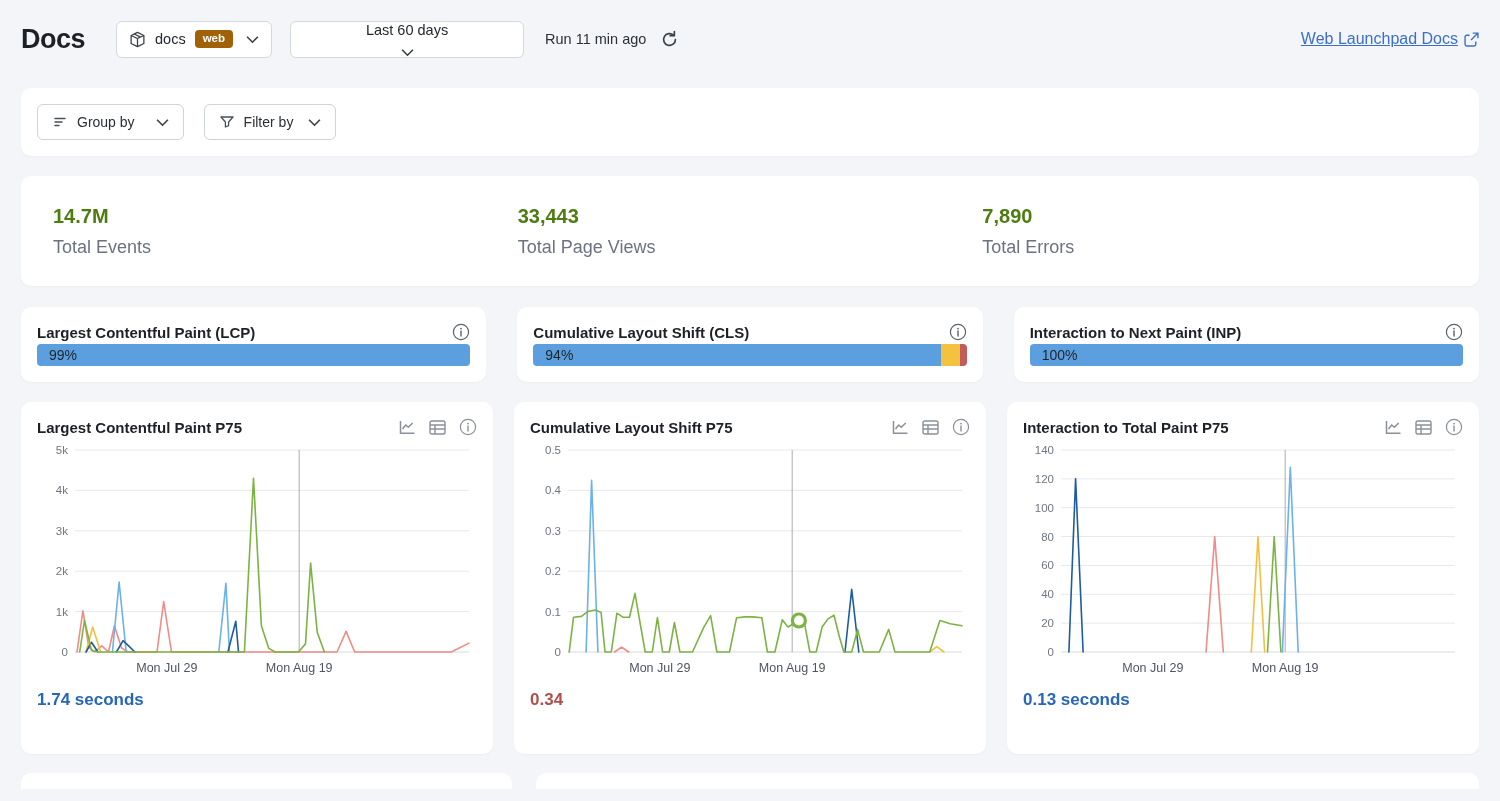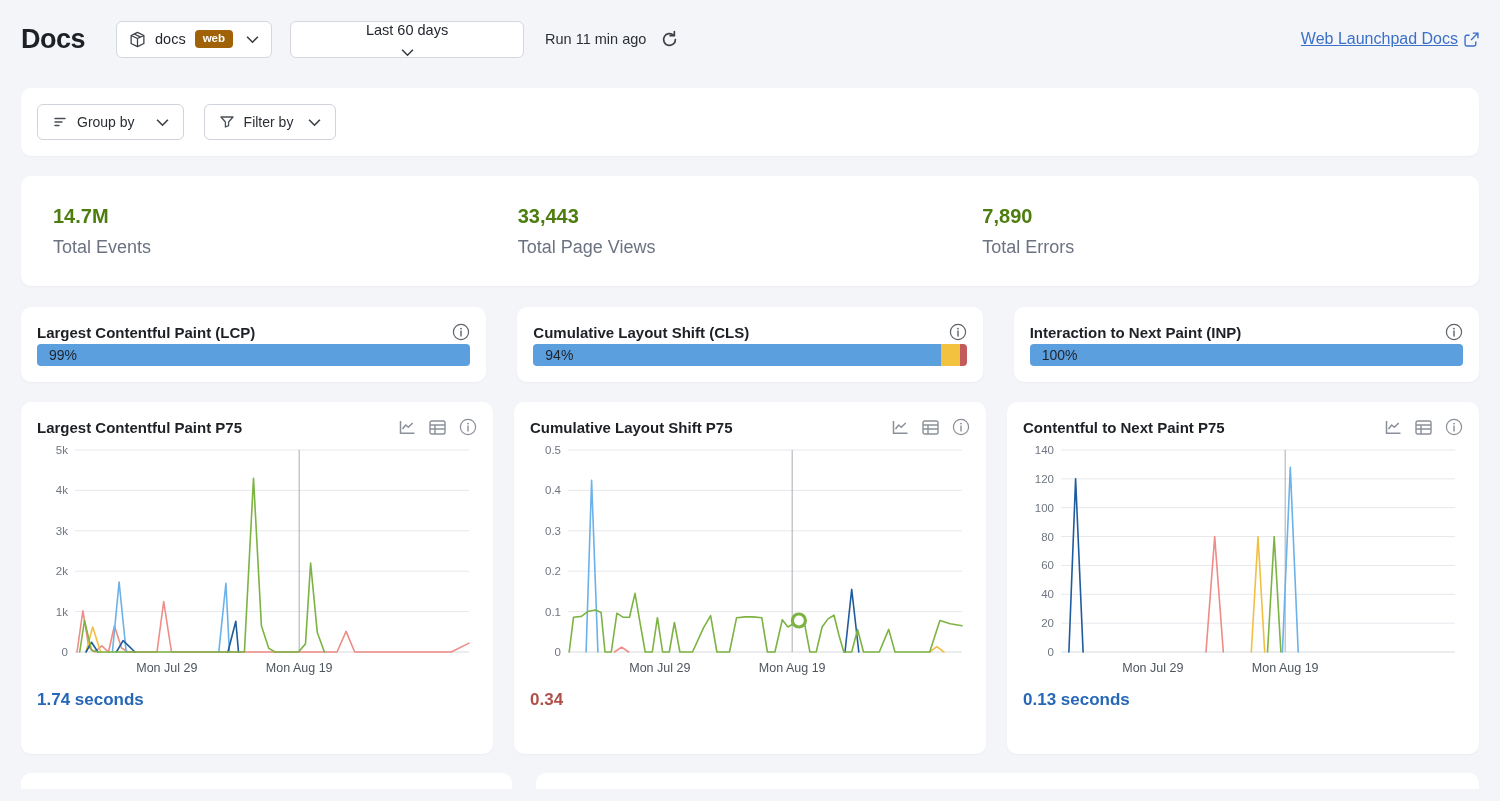--- a/index.html
+++ b/index.html
@@ -333,21 +333,21 @@
             <polyline points="399.7,212.0 406.8,206.7 413.9,212.0" fill="none" stroke="#f2bf42" stroke-width="1.6" stroke-linejoin="round" stroke-linecap="round"></polyline>
             <polyline points="39.2,212.0 43.5,177.3 51.4,176.4 58.5,171.2 65.6,170.0 71.1,172.4 75.0,212.0 81.3,212.0 86.9,173.2 93.2,177.3 99.5,177.3 105.0,153.4 110.5,185.3 115.2,212.0 122.3,212.0 127.4,177.7 132.6,212.0 139.3,212.0 144.4,182.5 149.9,212.0 162.5,212.0 173.5,187.8 180.6,175.6 186.9,212.0 199.5,212.0 206.6,177.7 215.3,176.9 223.2,176.9 231.8,177.7 237.4,212.0 244.9,212.0 252.3,179.7 257.9,187.0 268.9,180.5 274.4,182.9 279.9,212.0 286.2,212.0 292.1,187.0 298.0,178.9 304.0,175.2 309.1,195.8 313.8,212.0 321.7,212.0 327.6,189.4 333.5,212.0 349.3,212.0 358.7,189.4 365.0,212.0 380.0,212.0 399.7,212.0 409.9,180.5 420.2,183.7 432.0,185.7" fill="none" stroke="#7cb342" stroke-width="1.6" stroke-linejoin="round" stroke-linecap="round"></polyline>
             <circle cx="268.884" cy="180.488" r="6.5" fill="#fff" stroke="#7cb342" stroke-width="3.2"></circle>
           </svg>
         </div>
       <div class="chart-footer" style="color: rgb(176, 80, 74);">0.34</div>
     </div>
 
     <div class="card chart-card">
       <div class="chart-head">
-        <span class="chart-title">Contentful to Next Paint P75</span>
+        <span class="chart-title">Interaction to Total Paint P75</span>
         <span class="chart-icons">
           <span class="icon">
             <svg width="17" height="15" viewBox="0 0 17 15">
                 <path d="M1.5 1v12.2h14" fill="none" stroke="#8a9099" stroke-width="1.5"></path>
                 <path d="M3.5 9l3.2-4 2.6 2.3 4.4-4.3" fill="none" stroke="#8a9099" stroke-width="1.5" stroke-linejoin="round"></path>
               </svg>
           </span>
           <span class="icon">
             <svg width="17" height="15" viewBox="0 0 17 15">
                 <rect x="1" y="1" width="15" height="13" rx="1.8" fill="none" stroke="#8a9099" stroke-width="1.4"></rect>

